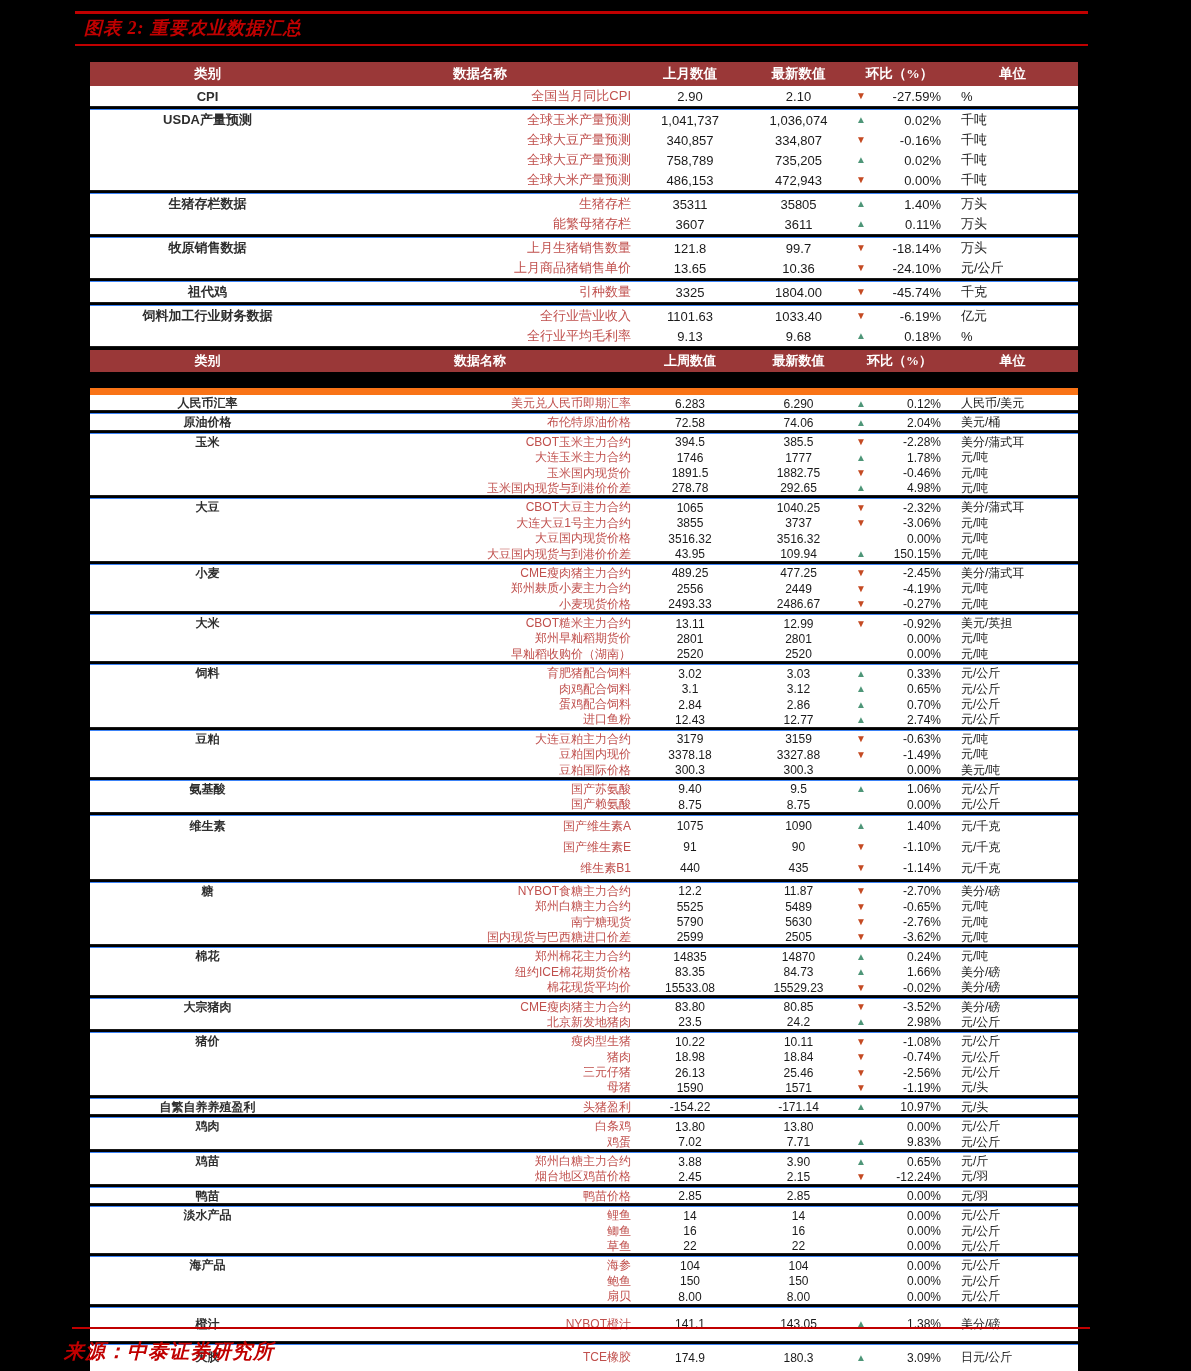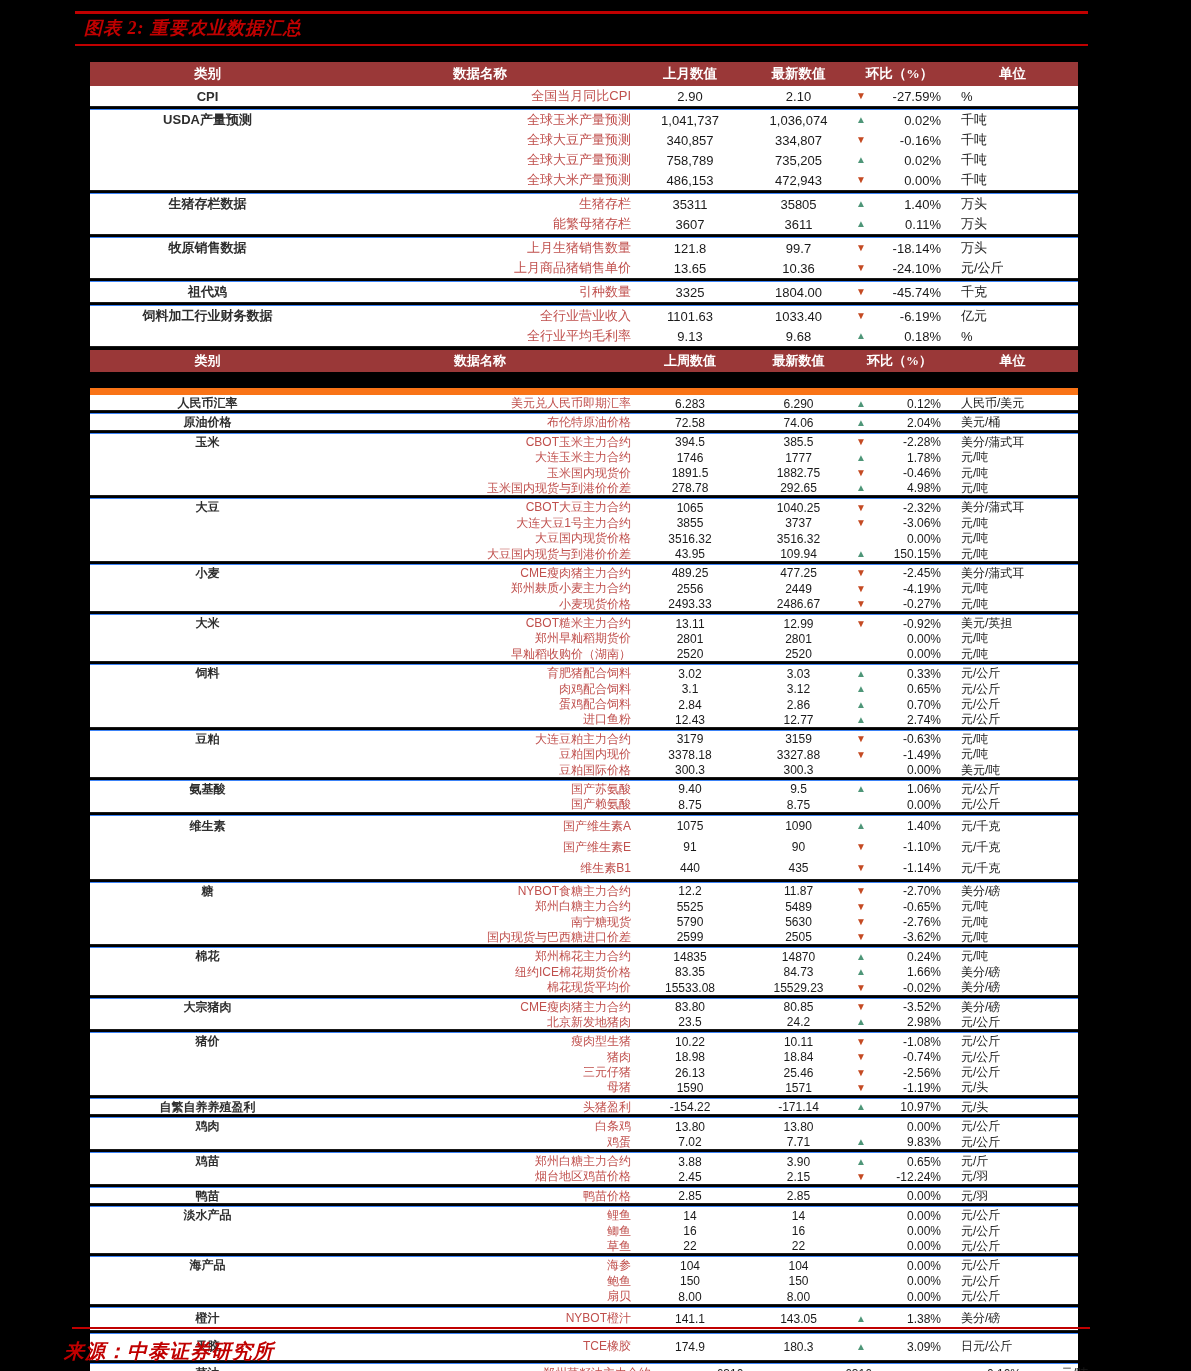--- a/index.html
+++ b/index.html
@@ -36,21 +36,21 @@
   .sec2 .groups > .group:first-child{border-top:7px solid #f97316;margin-top:16px;}
   .sec2 .groups > .group:last-child{border-bottom:3px solid #1a1a1a;}
   .row{
     display:grid;grid-template-columns:235px 310px 110px 107px 95px 131px;
     align-items:center;height:var(--rh);color:#1a1a1a;
   }
   .sec1{--rh:20px;font-size:13px;}
   .sec2{--rh:15.4px;font-size:12px;}
   
   .sec2 .groups > .group:nth-child(10) .row{height:21px;}
-  .sec2 .groups > .group:nth-child(21) .row{height:22px;}
+  .sec2 .groups > .group:nth-child(21) .row{height:33px;}
   .sec2 .groups > .group:nth-child(22) .row{height:26px;}
   .sec2 .groups > .group:nth-child(23) .row{height:20px;gap:20px;}
   .cell-cat{text-align:center;font-weight:bold;color:#2e2e2e;}
   .cell-name{text-align:right;color:var(--name,#c0504d);padding-right:4px;}
   .cell-v{text-align:center;}
   .cell-pct{display:flex;justify-content:space-between;align-items:center;padding:0 6px 0 4px;}
   .cell-unit{text-align:left;padding-left:14px;}
   .arrow{font-size:10px;line-height:1;}
   .arrow.up{color:var(--up,#4e9678);}
   .arrow.down{color:var(--down,#c44a22);}

